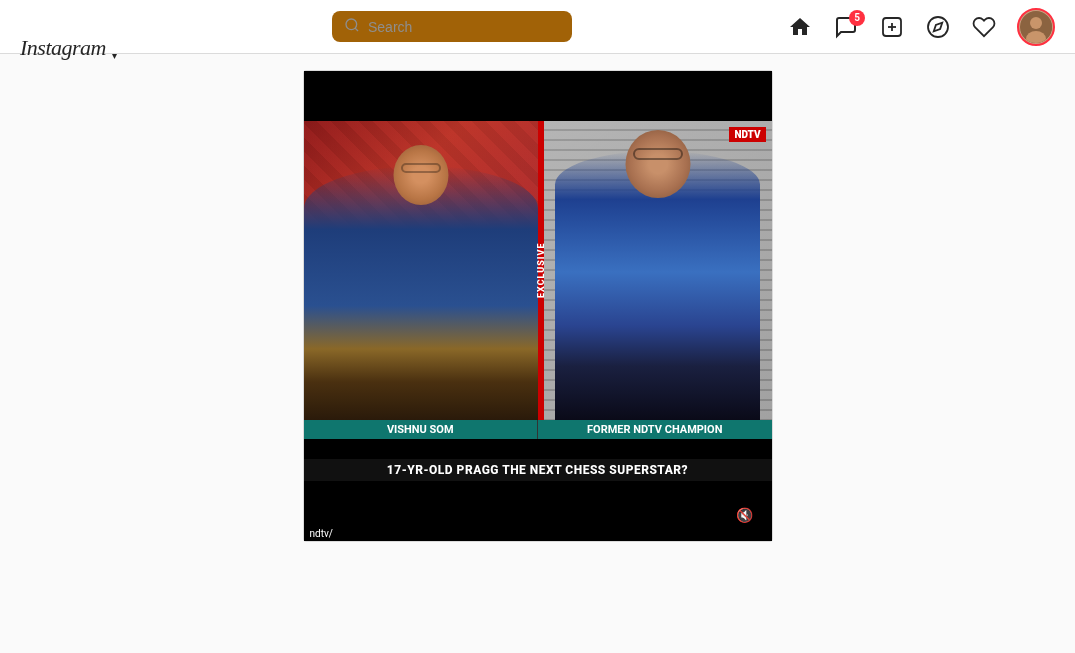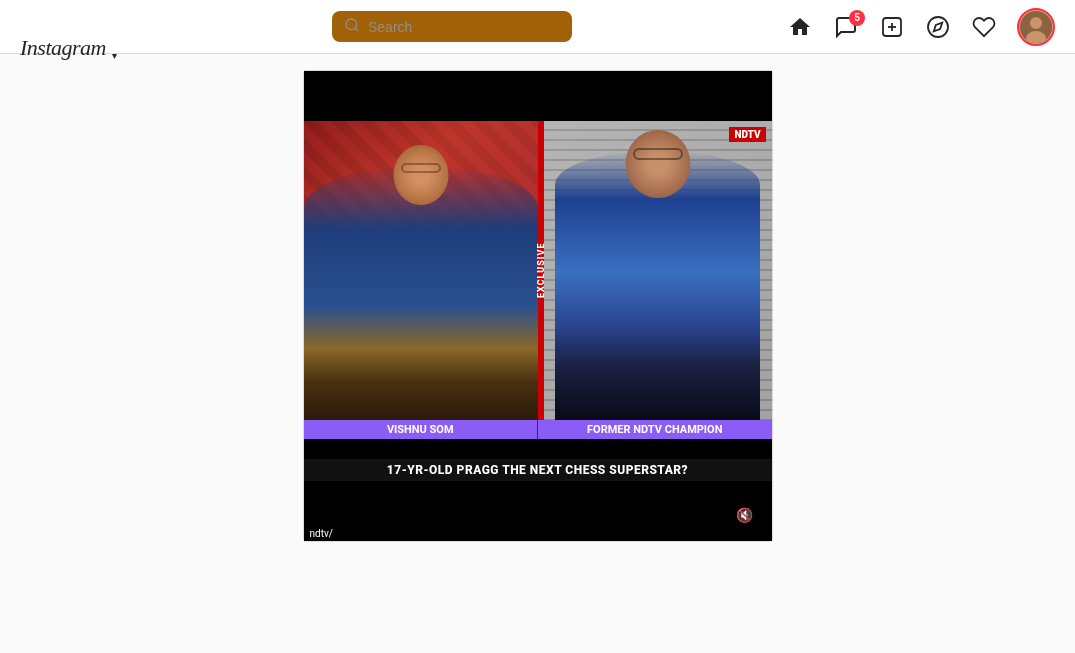--- a/index.html
+++ b/index.html
@@ -274,21 +274,21 @@
       background: #cc0000;
       color: white;
       font-size: 10px;
       font-weight: 900;
       padding: 2px 5px;
       border-radius: 0;
     }
 
     .name-bar {
       display: flex;
-      background: #8b5cf6;
+      background: #0f766e;
       color: white;
       justify-content: flex-end;
     }
 
     .name-left {
       flex: 1;
       text-align: center;
       font-size: 11px;
       font-weight: 700;
       padding: 3px 6px;

